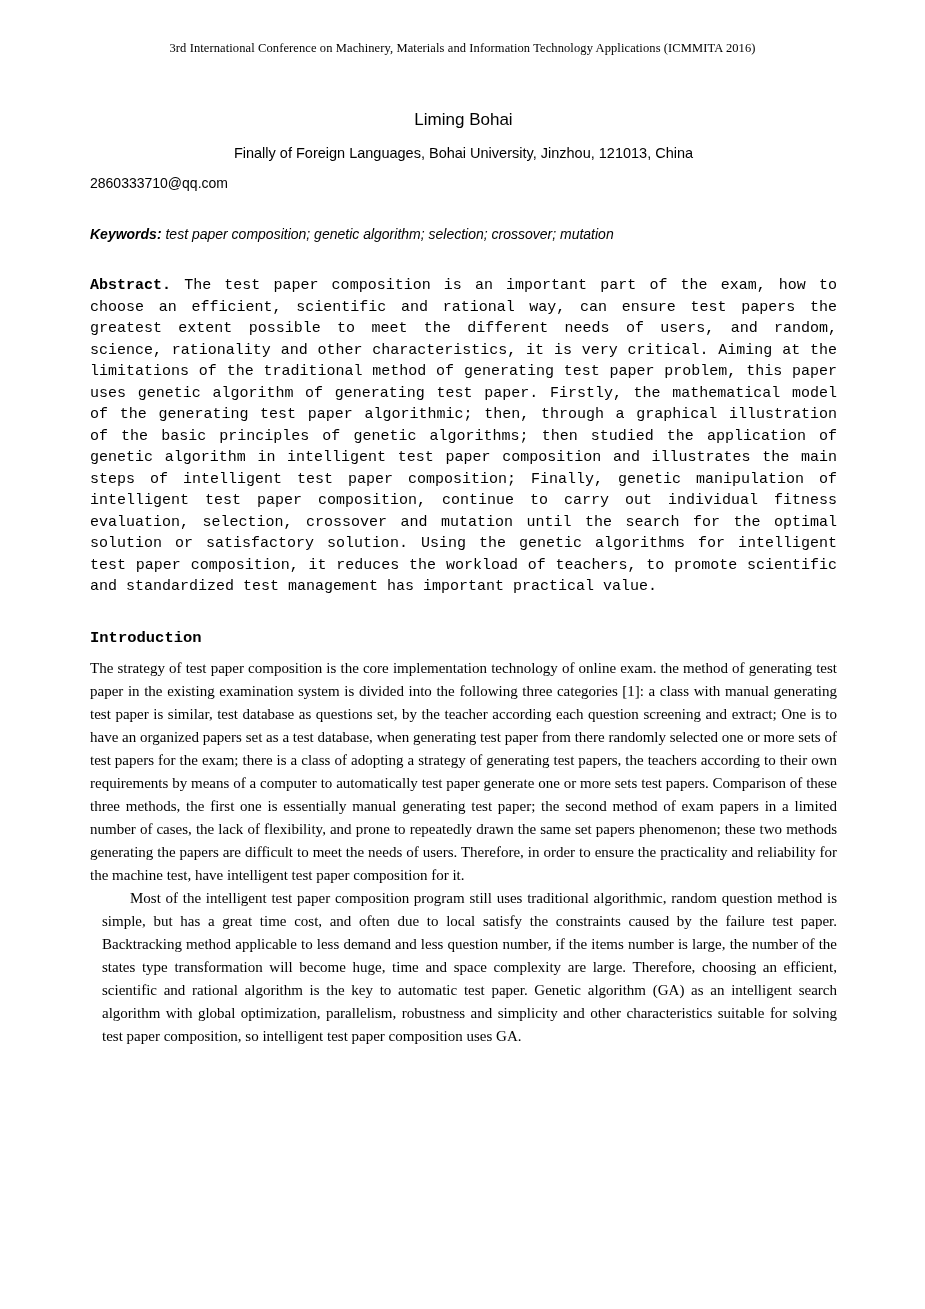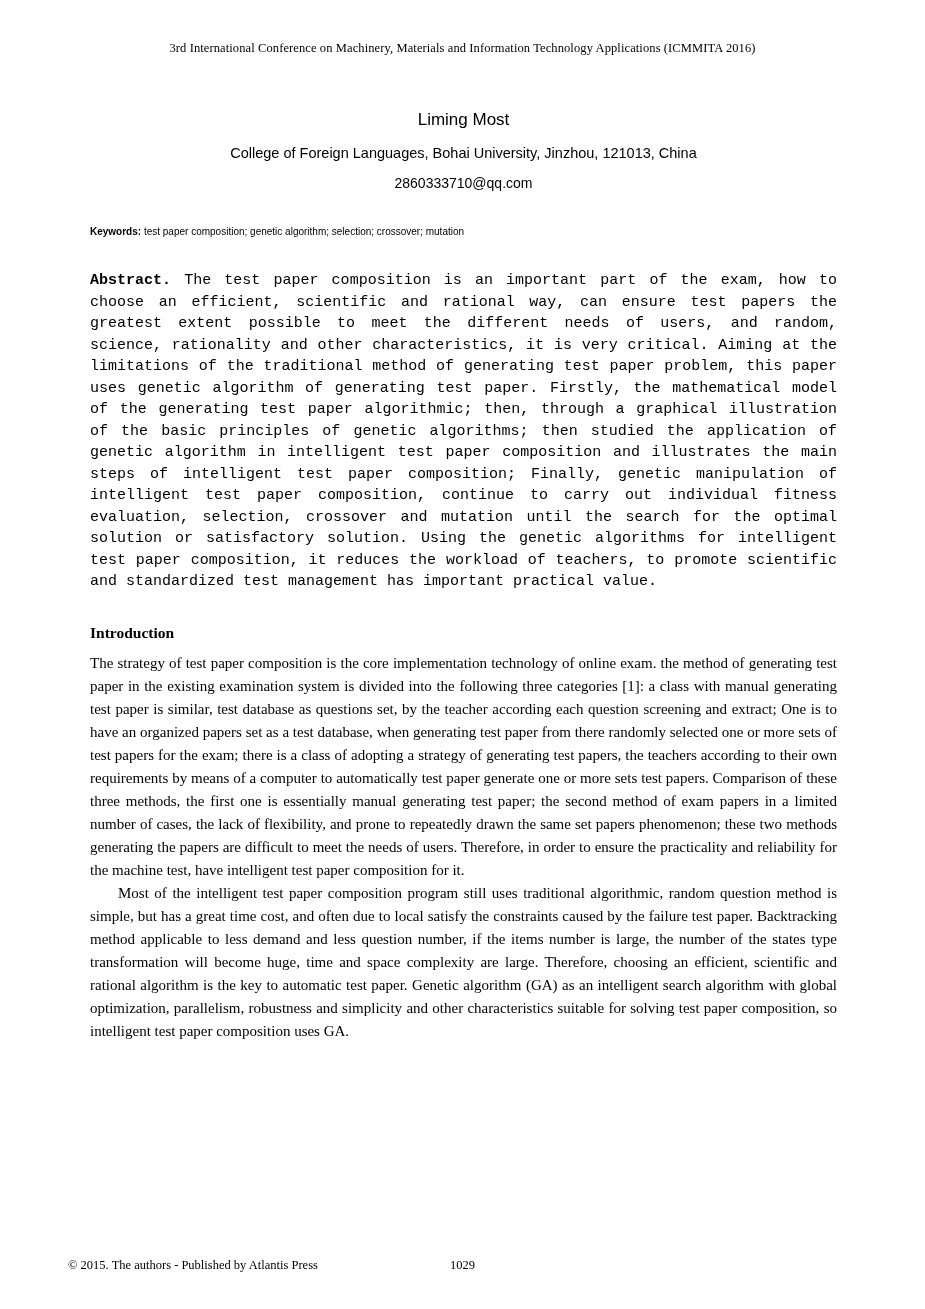--- a/index.html
+++ b/index.html
@@ -45,52 +45,53 @@
   }
   .affiliation {
     font-family: "Liberation Sans", sans-serif;
     font-size: 14.5px;
     text-align: center;
     margin: 0 0 14px 0;
   }
   .email {
     font-family: "Liberation Sans", sans-serif;
     font-size: 14px;
-    text-align: center;
+    text-align: left;
     margin: 0;
   }
   .keywords {
     font-family: "Liberation Sans", sans-serif;
-    font-size: 10px;
+    font-size: 14px;
     margin: 35px 0 0 0;
     text-align: left;
+    font-style: italic;
   }
   .keywords .label { font-weight: bold; }
   .abstract {
     font-family: Liberation Mono, monospace;
     font-size: 15px;
     line-height: 21.5px;
     text-align: justify;
     margin: 33px 0 0 0;
   }
   .abstract .label { font-weight: bold; }
   .section-heading {
-    font-family: Liberation Serif, serif;
+    font-family: Liberation Mono, monospace;
     font-size: 15.5px;
     font-weight: bold;
     margin: 31px 0 10px 0;
   }
   .body-para {
     font-family: "Liberation Serif", serif;
     font-size: 15px;
     line-height: 23px;
     text-align: justify;
     margin: 0;
   }
-  .body-para.indented { text-indent: 28px; }
+  .body-para.indented { text-indent: 28px; margin-left: 12px; }
   .footer {
     position: absolute;
     bottom: 36px;
     left: 0;
     width: 100%;
     height: 16px;
     font-family: "Liberation Serif", serif;
     font-size: 12.5px;
   }
   .footer .copyright {
@@ -108,36 +109,32 @@
 </head>
 <body>
 
 <div class="page">
 
   <div class="running-header">3rd International Conference on Machinery, Materials and Information Technology Applications (ICMMITA 2016)</div>
 
   <div class="content">
 
 
-    <div class="author">Liming Most</div>
+    <div class="author">Liming Bohai</div>
 
-    <div class="affiliation">College of Foreign Languages, Bohai University, Jinzhou, 121013, China</div>
+    <div class="affiliation">Finally of Foreign Languages, Bohai University, Jinzhou, 121013, China</div>
 
     <div class="email">2860333710@qq.com</div>
 
     <p class="keywords"><span class="label">Keywords:</span> <span>test paper composition; genetic algorithm; selection; crossover; mutation</span></p>
 
     <p class="abstract"><span class="label">Abstract.</span> <span>The test paper composition is an important part of the exam, how to choose an efficient, scientific and rational way, can ensure test papers the greatest extent possible to meet the different needs of users, and random, science, rationality and other characteristics, it is very critical. Aiming at the limitations of the traditional method of generating test paper problem, this paper uses genetic algorithm of generating test paper. Firstly, the mathematical model of the generating test paper algorithmic; then, through a graphical illustration of the basic principles of genetic algorithms; then studied the application of genetic algorithm in intelligent test paper composition and illustrates the main steps of intelligent test paper composition; Finally, genetic manipulation of intelligent test paper composition, continue to carry out individual fitness evaluation, selection, crossover and mutation until the search for the optimal solution or satisfactory solution. Using the genetic algorithms for intelligent test paper composition, it reduces the workload of teachers, to promote scientific and standardized test management has important practical value.</span></p>
 
     <h2 class="section-heading">Introduction</h2>
 
     <p class="body-para">The strategy of test paper composition is the core implementation technology of online exam. the method of generating test paper in the existing examination system is divided into the following three categories [1]: a class with manual generating test paper is similar, test database as questions set, by the teacher according each question screening and extract; One is to have an organized papers set as a test database, when generating test paper from there randomly selected one or more sets of test papers for the exam; there is a class of adopting a strategy of generating test papers, the teachers according to their own requirements by means of a computer to automatically test paper generate one or more sets test papers. Comparison of these three methods, the first one is essentially manual generating test paper; the second method of exam papers in a limited number of cases, the lack of flexibility, and prone to repeatedly drawn the same set papers phenomenon; these two methods generating the papers are difficult to meet the needs of users. Therefore, in order to ensure the practicality and reliability for the machine test, have intelligent test paper composition for it.</p>
 
     <p class="body-para indented">Most of the intelligent test paper composition program still uses traditional algorithmic, random question method is simple, but has a great time cost, and often due to local satisfy the constraints caused by the failure test paper. Backtracking method applicable to less demand and less question number, if the items number is large, the number of the states type transformation will become huge, time and space complexity are large. Therefore, choosing an efficient, scientific and rational algorithm is the key to automatic test paper. Genetic algorithm (GA) as an intelligent search algorithm with global optimization, parallelism, robustness and simplicity and other characteristics suitable for solving test paper composition, so intelligent test paper composition uses GA.</p>
 
   </div>
 
-  <div class="footer">
-    <span class="copyright">© 2015. The authors - Published by Atlantis Press</span>
-    <span class="page-num">1029</span>
-  </div>
 
 </div>
 
 </body></html>

